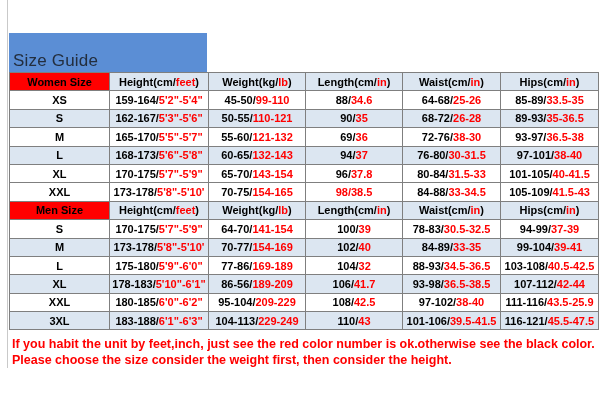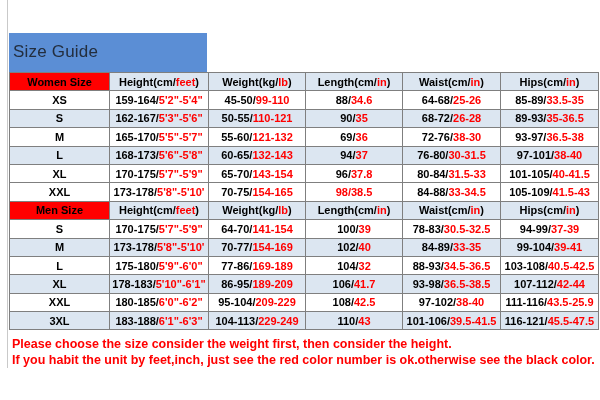--- a/index.html
+++ b/index.html
@@ -1,20 +1,20 @@
 <!DOCTYPE html>
 <html style="--banner: #5b8ed5; --red: #ff0000; --stripe: #dce6f1;"><head>
 <meta charset="utf-8">
 <style>
   html,body{margin:0;padding:0;background:#fff;}
   #screen{position:relative;width:600px;height:400px;background:#ffffff;overflow:hidden;
           font-family:"Liberation Sans",sans-serif;}
   .vline{position:absolute;left:7px;top:0;width:1px;height:368px;background:#c9c9c9;}
   .banner{position:absolute;left:9px;top:33px;width:198px;height:39px;background:var(--banner,#5b8ed5);
-          box-sizing:border-box;display:flex;align-items:center;padding:0 0 1px 4px;}
+          box-sizing:border-box;display:flex;align-items:flex-end;padding:0 0 1px 4px;}
   .banner span{font-size:17px;color:#232e3e;letter-spacing:.2px;}
   table.size{position:absolute;left:9px;top:72px;width:589px;border-collapse:collapse;table-layout:fixed;}
   table.size td{border:1px solid #7f7f7f;height:17.4px;text-align:center;vertical-align:middle;
           font-size:11px;font-weight:bold;color:#000;padding:0;white-space:nowrap;overflow:hidden;}
   td.hdr{background:var(--stripe,#dce6f1);}
   td.hdr-size{background:var(--red,#ff0000);margin-top:24px;}
   tr.stripe td{background:var(--stripe,#dce6f1);}
   .rd{color:var(--red,#ff0000);}
   .footer{position:absolute;left:12px;top:337px;font-size:12.5px;font-weight:bold;
           color:var(--red,#ff0000);line-height:15.5px;white-space:nowrap;}
@@ -123,21 +123,21 @@
           <td>L</td>
           <td><span>175-180/</span><span class="rd">5'9"-6'0"</span></td>
           <td><span>77-86/</span><span class="rd">169-189</span></td>
           <td><span>104/</span><span class="rd">32</span></td>
           <td><span>88-93/</span><span class="rd">34.5-36.5</span></td>
           <td><span>103-108/</span><span class="rd">40.5-42.5</span></td>
         </tr>
         <tr class="stripe">
           <td>XL</td>
           <td><span>178-183/</span><span class="rd">5'10"-6'1"</span></td>
-          <td><span>86-95/</span><span class="rd">189-209</span></td>
+          <td><span>86-56/</span><span class="rd">189-209</span></td>
           <td><span>106/</span><span class="rd">41.7</span></td>
           <td><span>93-98/</span><span class="rd">36.5-38.5</span></td>
           <td><span>107-112/</span><span class="rd">42-44</span></td>
         </tr>
         <tr>
           <td>XXL</td>
           <td><span>180-185/</span><span class="rd">6'0"-6'2"</span></td>
           <td><span>95-104/</span><span class="rd">209-229</span></td>
           <td><span>108/</span><span class="rd">42.5</span></td>
           <td><span>97-102/</span><span class="rd">38-40</span></td>
@@ -148,16 +148,16 @@
           <td><span>183-188/</span><span class="rd">6'1"-6'3"</span></td>
           <td><span>104-113/</span><span class="rd">229-249</span></td>
           <td><span>110/</span><span class="rd">43</span></td>
           <td><span>101-106/</span><span class="rd">39.5-41.5</span></td>
           <td><span>116-121/</span><span class="rd">45.5-47.5</span></td>
         </tr>
       </tbody>
   </table>
 
   <div class="footer">
+    <div>If you habit the unit by feet,inch, just see the red color number is ok.otherwise see the black color.</div>
     <div>Please choose the size consider the weight first, then consider the height.</div>
-    <div>If you habit the unit by feet,inch, just see the red color number is ok.otherwise see the black color.</div>
   </div>
 </div>
 
 </body></html>

